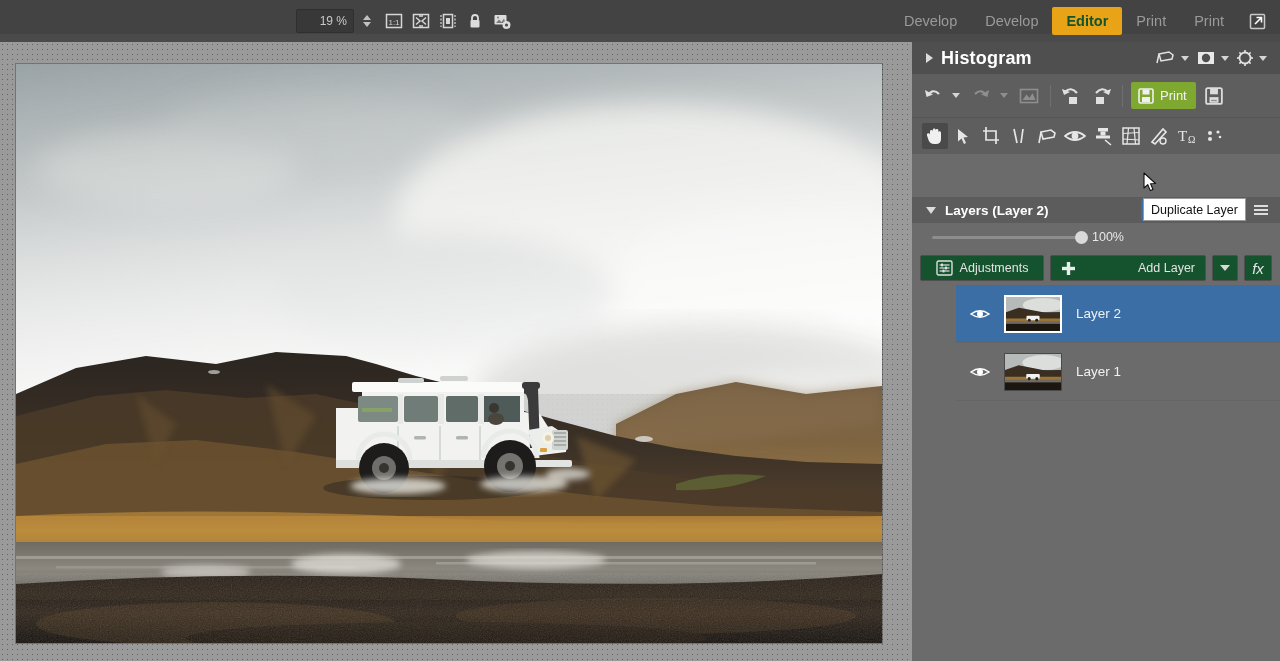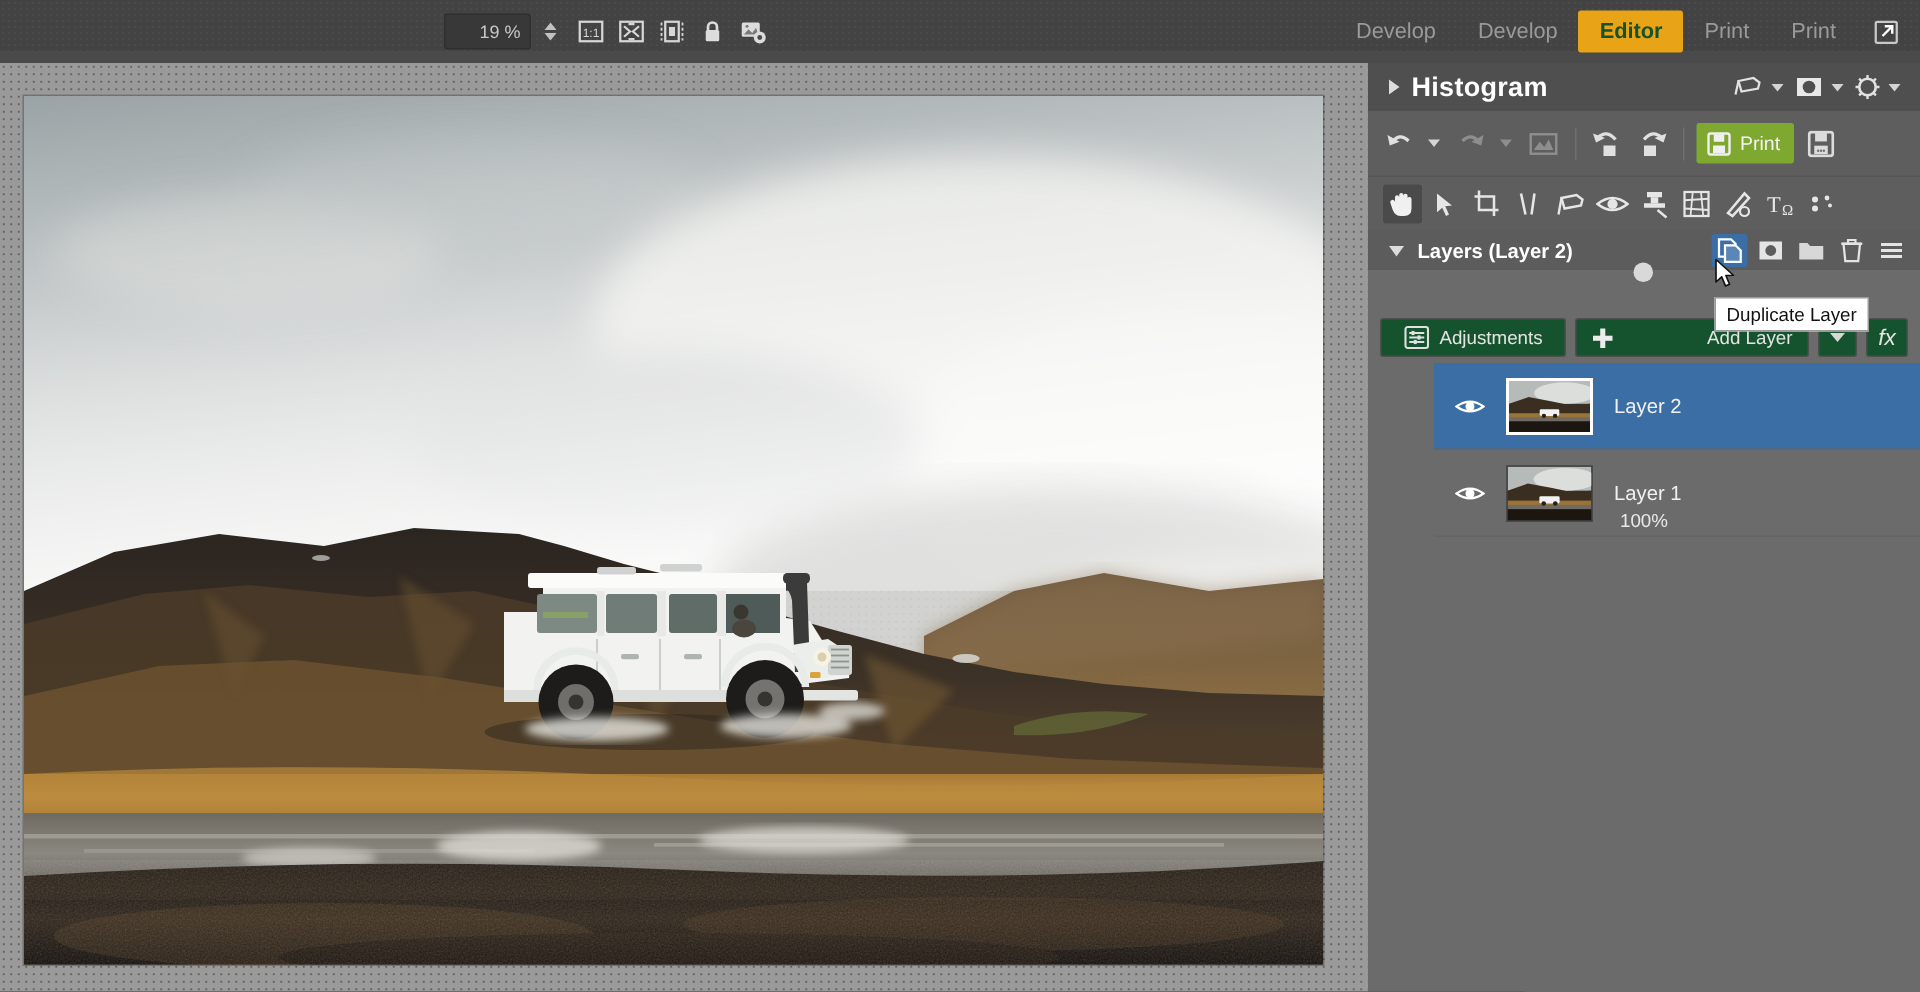--- a/index.html
+++ b/index.html
@@ -116,33 +116,33 @@
     padding: 0 10px; gap: 2px;
   }
   .ptool {
     width: 26px; height: 26px; display: flex; align-items: center; justify-content: center;
     color: #e6e6e6; border-radius: 2px;
   }
   .ptool.active { background: #4a4a4a; }
 
   .layers-head {
     height: 26px; background: #5c5c5c; display: flex; align-items: center;
-    padding: 0 7px 0 14px; gap: 9px;
+    padding: 0 7px 0 14px; gap: 9px; margin-top: 43px;
   }
   .layers-title { color: #ffffff; font-size: 13.5px; font-weight: bold; }
   .layers-head-icons { margin-left: auto; display: flex; align-items: center; gap: 3px; }
   .lhi {
     width: 24px; height: 22px; display: flex; align-items: center; justify-content: center;
     color: #e4e4e4; border-radius: 2px; position: relative;
   }
   .lhi.highlight { background: #3a6ea5; }
 
   .opacity-row {
     height: 28px; background: #6b6b6b; display: flex; align-items: center;
-    padding: 0 20px; gap: 10px; flex-direction: column;
+    padding: 0 20px; gap: 10px;
   }
   .slider-track {
     position: relative; flex: 0 0 150px; height: 3px; background: #8d8d8d; border-radius: 2px;
   }
   .slider-knob {
     position: absolute; right: -6px; top: -5px; width: 13px; height: 13px;
     border-radius: 50%; background: #d9d9d9;
   }
   .opacity-val { color: #e8e8e8; font-size: 12.5px; }
 

